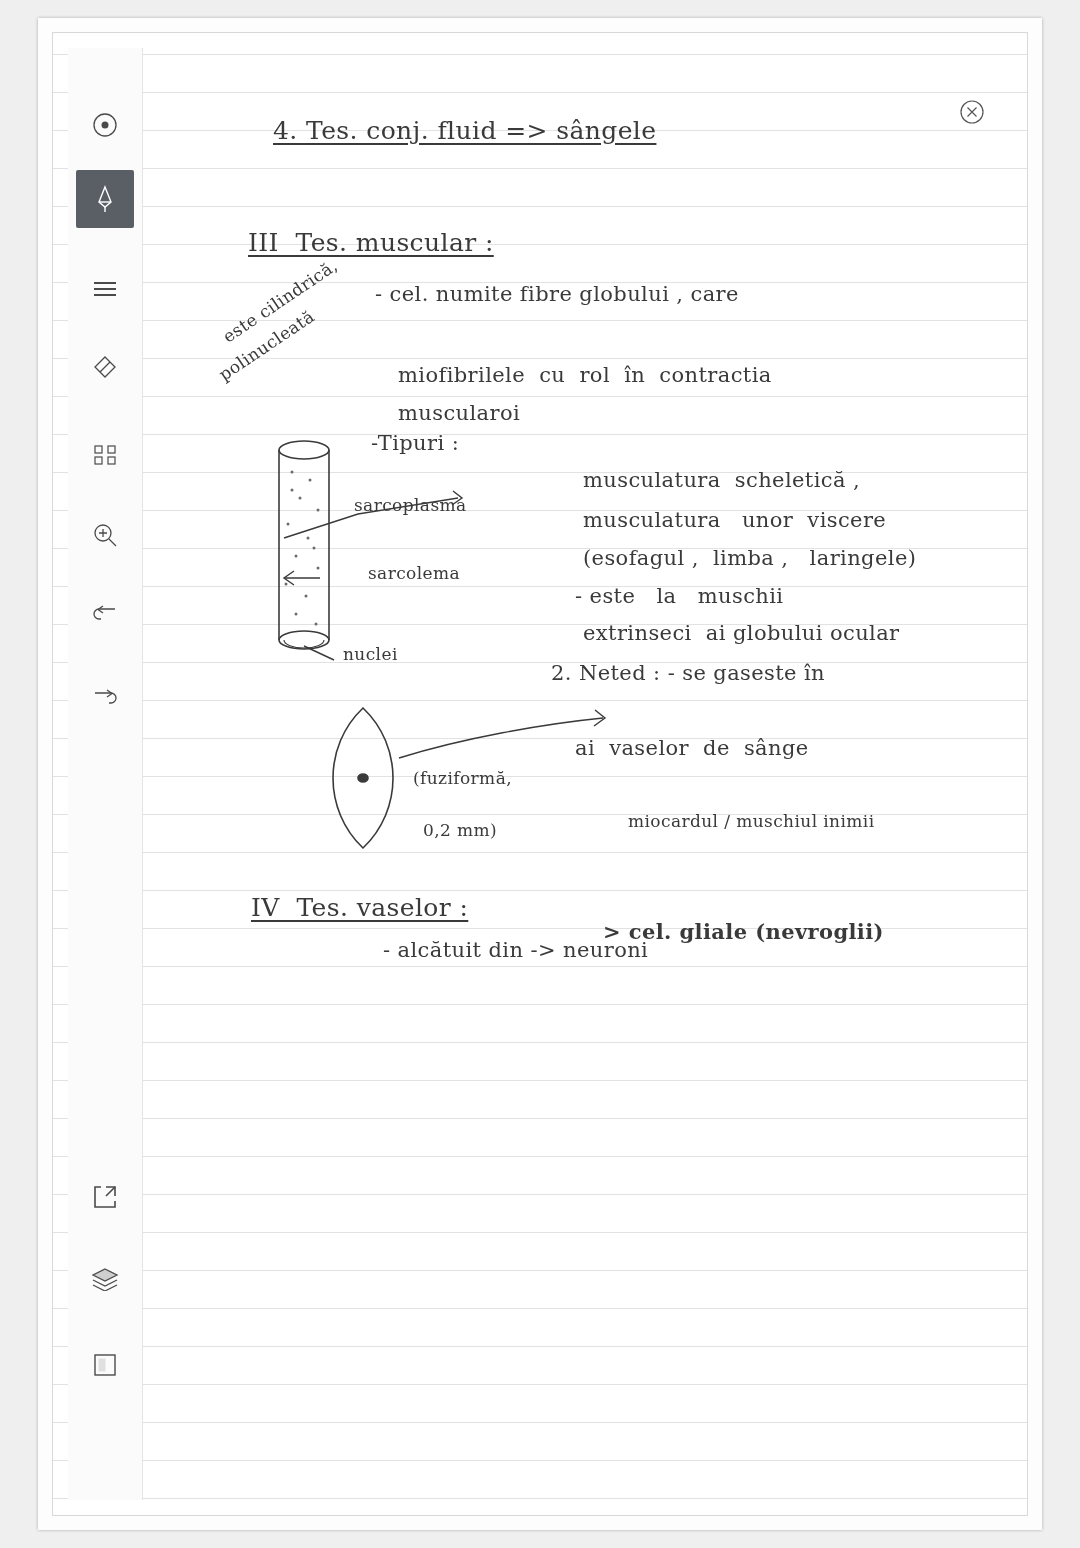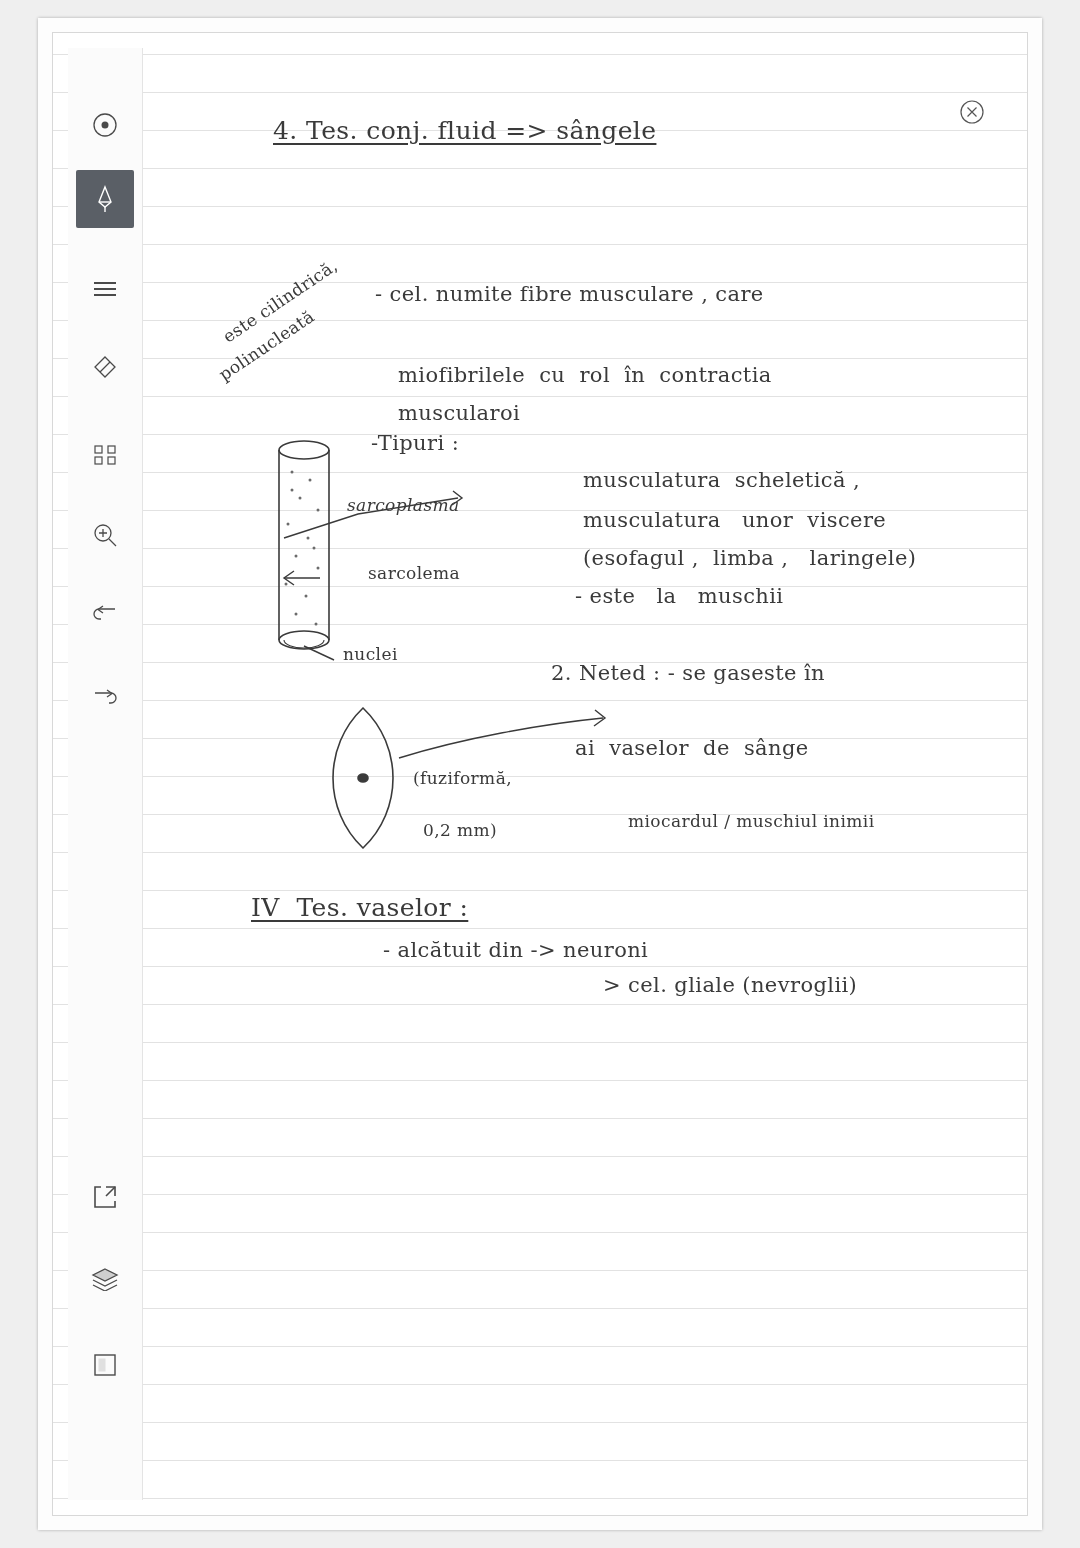--- a/index.html
+++ b/index.html
@@ -216,34 +216,36 @@
         <svg width="30" height="30" viewBox="0 0 30 30" fill="none" stroke="currentColor" stroke-width="1.2">
           <circle cx="15" cy="15" r="11"></circle>
           <path d="M10.5 10.5 L19.5 19.5 M19.5 10.5 L10.5 19.5"></path>
         </svg>
       </div>
 
       <div class="ink">
 
         <div class="hw lg u" style="left:130px; top:68px;">4. Tes. conj. fluid =&gt; sângele</div>
 
-
-        <div class="hw md" style="left:232px; top:234px;">- cel. numite fibre musculare , care</div>
+        <div class="hw lg u" style="left:105px; top:180px;">III  Tes. muscular :</div>
+
+        <div class="hw md" style="left:232px; top:234px;">- cel. numite fibre globului , care</div>
         <div class="hw md" style="left:255px; top:315px;">miofibrilele  cu  rol  în  contractia</div>
         <div class="hw md" style="left:255px; top:353px;">muscularoi</div>
 
         <div class="hw sm rot" style="left:76px; top:282px;">este cilindrică,</div>
         <div class="hw sm rot" style="left:72px; top:320px;">polinucleată</div>
 
         <div class="hw md" style="left:228px; top:383px;">-Tipuri :</div>
 
         <div class="hw md" style="left:440px; top:420px;">musculatura  scheletică ,</div>
         <div class="hw md" style="left:440px; top:460px;">musculatura   unor  viscere</div>
         <div class="hw md" style="left:440px; top:498px;">(esofagul ,  limba ,   laringele)</div>
         <div class="hw md" style="left:432px; top:536px;">- este   la   muschii</div>
+        <div class="hw md" style="left:440px; top:573px;">extrinseci  ai globului ocular</div>
 
         <div class="hw md" style="left:408px; top:613px;">2. Neted : - se gaseste în</div>
         <div class="hw md" style="left:432px; top:688px;">ai  vaselor  de  sânge</div>
 
         <div class="hw sm" style="left:485px; top:763px;">miocardul / muschiul inimii</div>
 
         <svg style="position:absolute; left:105px; top:380px;" width="230" height="250" viewBox="0 0 230 250">
           <g fill="none" stroke="#3a3a3a" stroke-width="1.6">
             <ellipse cx="56" cy="22" rx="25" ry="9"></ellipse>
             <path d="M31 22 L31 212"></path>
@@ -269,36 +271,36 @@
           </g>
           <g fill="none" stroke="#3a3a3a" stroke-width="1.4">
             <path d="M36 110 L110 86 L210 70"></path>
             <path d="M205 63 L214 70 L204 77"></path>
             <path d="M36 150 L72 150"></path>
             <path d="M46 143 L36 150 L46 157"></path>
             <path d="M56 218 L86 232"></path>
           </g>
         </svg>
 
-        <div class="hw sm" style="left:204px; top:447px;font-style:italic;">sarcoplasma</div>
+        <div class="hw sm" style="left:211px; top:447px;">sarcoplasma</div>
         <div class="hw sm" style="left:225px; top:515px;">sarcolema</div>
         <div class="hw sm" style="left:200px; top:596px;text-align:center;">nuclei</div>
 
         <svg style="position:absolute; left:160px; top:650px;" width="330" height="160" viewBox="0 0 330 160">
           <g fill="none" stroke="#3a3a3a" stroke-width="1.6">
             <path d="M60 10 C100 48 100 112 60 150 C20 112 20 48 60 10 Z"></path>
             <ellipse cx="60" cy="80" rx="5" ry="4" fill="#3a3a3a"></ellipse>
             <path d="M96 60 C160 40 240 26 300 20" stroke-width="1.4"></path>
             <path d="M292 12 L302 20 L291 28" stroke-width="1.4"></path>
           </g>
         </svg>
 
         <div class="hw sm" style="left:270px; top:720px;">(fuziformă,</div>
         <div class="hw sm" style="left:280px; top:772px;">0,2 mm)</div>
 
         <div class="hw lg u" style="left:108px; top:845px;">IV  Tes. vaselor :</div>
         <div class="hw md" style="left:240px; top:890px;">- alcătuit din -&gt; neuroni</div>
-        <div class="hw md" style="left:460px; top:925px;">&gt; cel. gliale (nevroglii)</div>
+        <div class="hw md" style="left:460px; top:871px;font-weight:bold;">&gt; cel. gliale (nevroglii)</div>
 
       </div>
     </div>
   </div>
 </div>
 
 </body></html>

